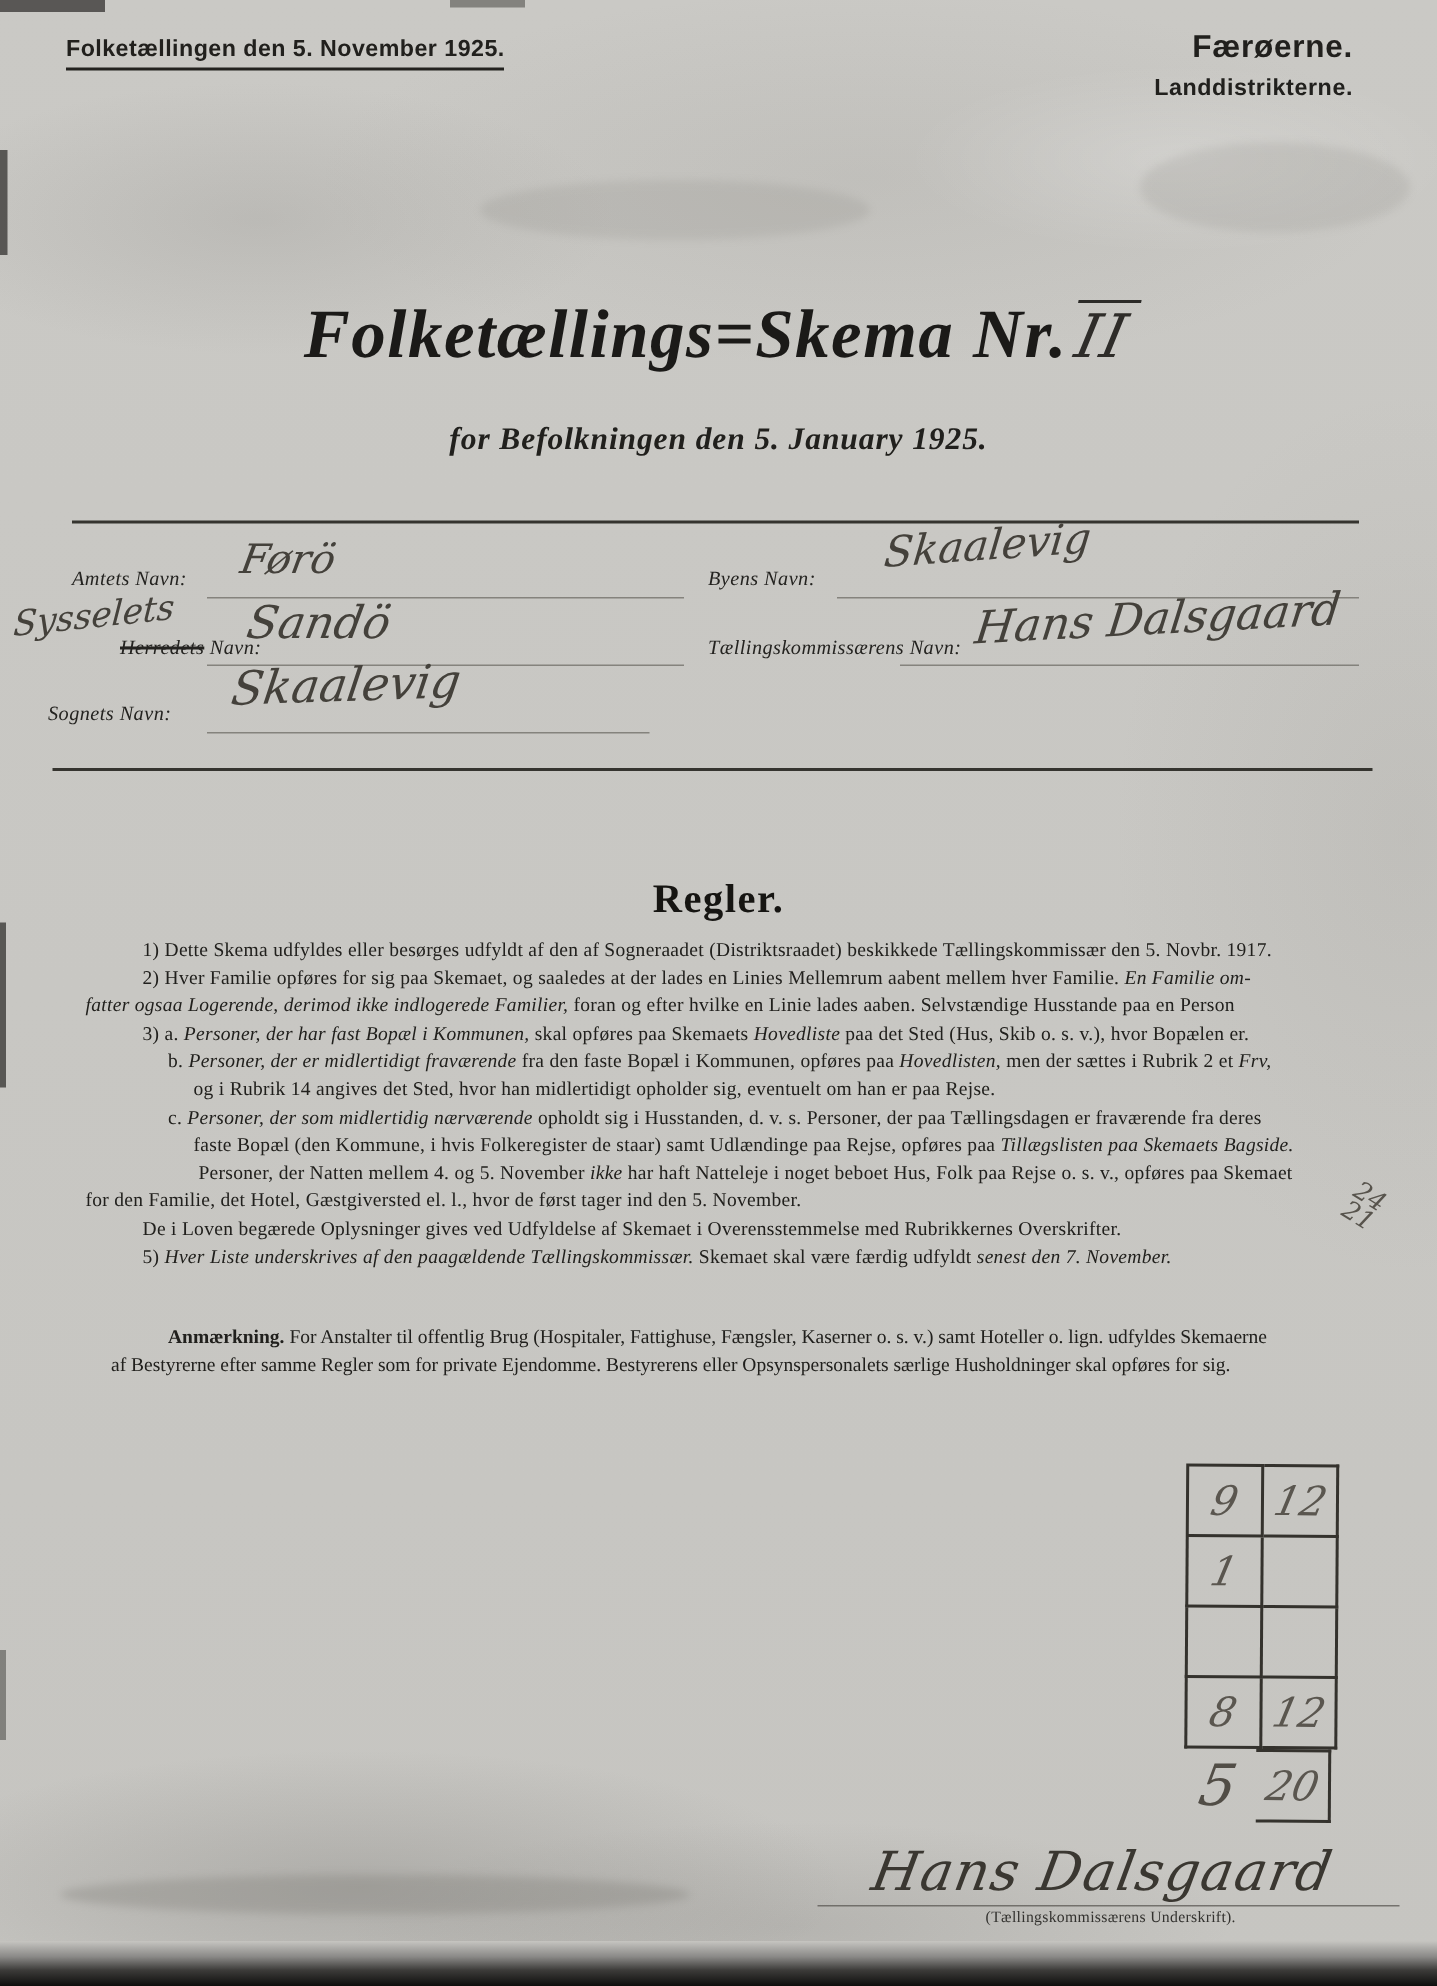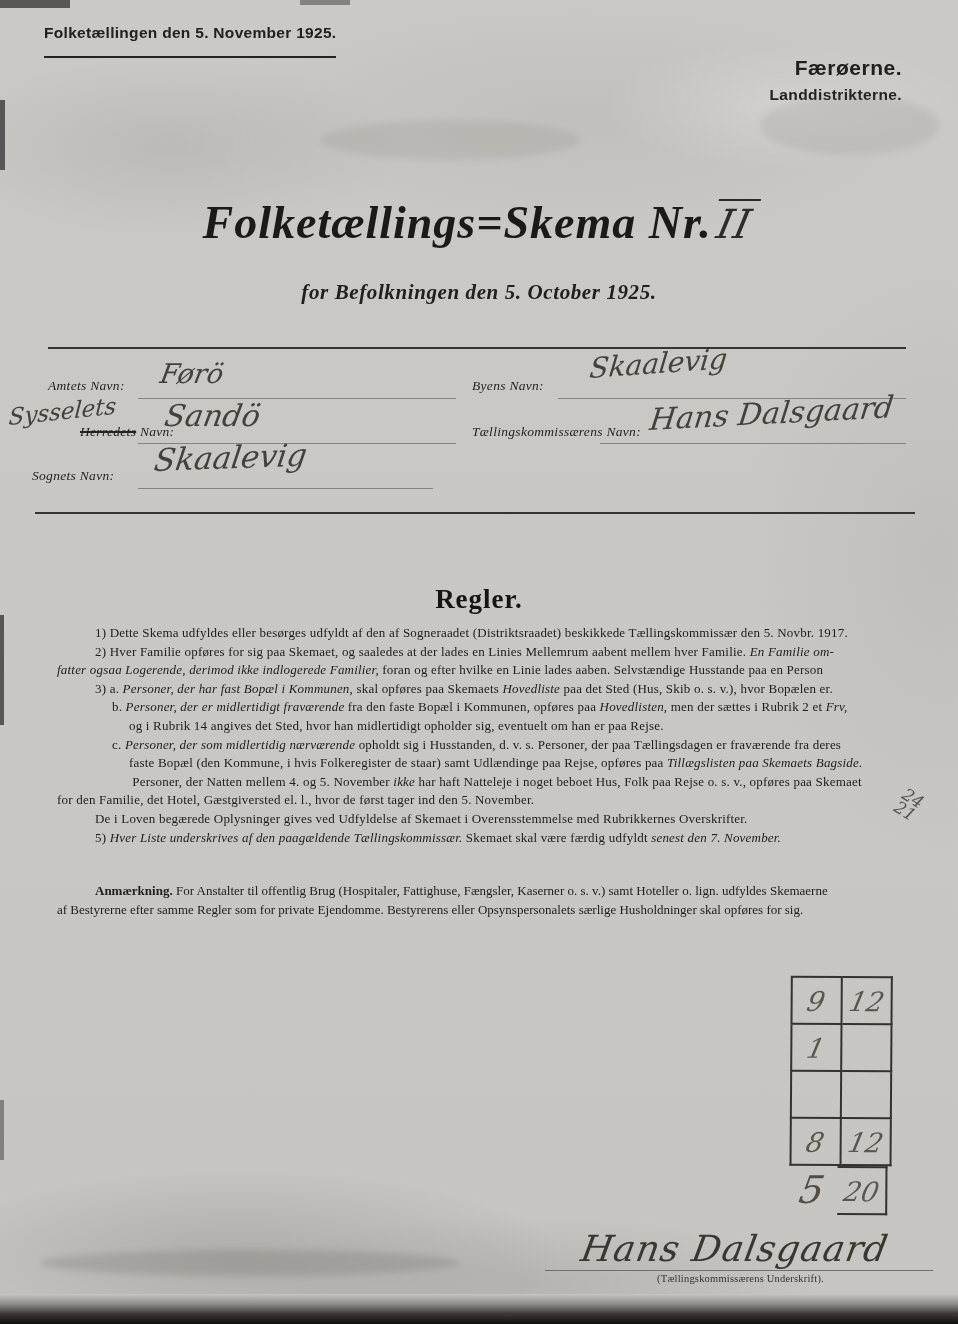--- a/index.html
+++ b/index.html
@@ -12,22 +12,22 @@
       radial-gradient(ellipse 520px 180px at 60% 9%, rgba(145,143,138,.16), transparent 70%),
       radial-gradient(ellipse 460px 130px at 25% 95%, rgba(110,108,104,.28), transparent 70%),
       radial-gradient(ellipse 280px 420px at 98% 42%, rgba(148,146,141,.16), transparent 70%),
       radial-gradient(ellipse 420px 100px at 55% 97%, rgba(120,118,114,.22), transparent 70%),
       linear-gradient(#cac9c5, #c6c5c1);
   }
   .abs{position:absolute;}
   
   .sans{font-family:"Liberation Sans", sans-serif;}
   .hdr-left{left:44px; top:24px; font-weight:bold; font-size:15.5px; letter-spacing:.3px;
-    border-bottom:2px solid #23221f; padding-bottom:14px; color:#21201d;}
-  .hdr-right{right:56px; top:20px; text-align:right; color:#21201d;margin-top:36px;}
+    border-bottom:2px solid #23221f; padding-bottom:3px; color:#21201d;}
+  .hdr-right{right:56px; top:20px; text-align:right; color:#21201d;}
   .hdr-right .l1{font-weight:bold; font-size:21px; letter-spacing:.5px;}
   .hdr-right .l2{font-weight:bold; font-size:15.5px; margin-top:6px; letter-spacing:.4px;}
   
   .title{left:0; right:0; top:196px; text-align:center; font-weight:bold; font-style:italic;
     font-size:46px; letter-spacing:1px; color:#1b1a18; white-space:nowrap;}
   .title .hw-num{font-family:"DejaVu Serif", serif; font-style:italic; font-weight:normal;
     font-size:40px; border-top:2px solid #2c2b28; padding:0 4px; margin-left:2px; color:#2e2c29;
     display:inline-block; transform:skewX(-12deg);}
   .subtitle{left:0; right:0; top:280px; text-align:center; font-weight:bold; font-style:italic;
     font-size:21px; letter-spacing:.6px; color:#21201d;}
@@ -39,21 +39,21 @@
   .fline{height:1px; background:rgba(110,108,102,.75);}
   .strike{text-decoration:line-through; text-decoration-thickness:2px;}
   
   .regler-h{left:0; right:0; top:584px; text-align:center; font-weight:bold; font-size:27px;
     letter-spacing:1px; color:#161512;}
   .rules{left:57px; top:624px; width:850px; font-size:13px; line-height:18.6px; color:#21201d;
     letter-spacing:.2px;}
   .rules .ln{white-space:nowrap;}
   .ind1{padding-left:38px;} .ind2{padding-left:55px;} .ind3{padding-left:72px;} .ind4{padding-left:30px;text-align:center;}
   .it{font-style:italic;} .bd{font-weight:bold;}
-  .remark{left:57px; top:881px; width:850px; font-size:13px; line-height:19px; color:#21201d;}
+  .remark{left:74px; top:881px; width:850px; font-size:13px; line-height:19px; color:#21201d;}
   
   .margin-note{right:38px; top:790px; font-family:"DejaVu Serif", serif; font-style:italic;
     color:#57534c; font-size:17px; transform:rotate(32deg); line-height:15px; text-align:center;}
   
   .tally{left:790px; top:976px; transform:rotate(.4deg);}
   .trow{display:flex;}
   .tcell{width:48px; height:45px; border:2px solid #34322d; border-top:none; text-align:center;}
   .trow.first .tcell{border-top:2px solid #34322d;}
   .tcell + .tcell{border-left:none;}
   .tcell .hwd{font-family:"DejaVu Serif", serif; font-style:italic; color:#5a564f; font-size:27px;
@@ -76,21 +76,21 @@
 
 <div class="page">
 
   <div class="abs sans hdr-left">Folketællingen den 5. November 1925.</div>
   <div class="abs sans hdr-right">
     <div class="l1">Færøerne.</div>
     <div class="l2">Landdistrikterne.</div>
   </div>
 
   <div class="abs title"><span>Folketællings=Skema Nr.</span><span class="hw-num">II</span></div>
-  <div class="abs subtitle">for Befolkningen den 5. October 1925.</div>
+  <div class="abs subtitle">for Befolkningen den 5. January 1925.</div>
 
   <div class="abs hr" style="left:48px; top:347px; width:858px;"></div>
 
   <div class="abs flabel" style="left:48px; top:378px;">Amtets Navn:</div>
   <div class="abs hand" style="left:158px; top:358px; font-size:27px;">Førö</div>
   <div class="abs fline" style="left:138px; top:398px; width:318px;"></div>
 
   <div class="abs flabel" style="left:472px; top:378px;">Byens Navn:</div>
   <div class="abs hand" style="left:588px; top:352px; font-size:28px; transform:rotate(-4deg) skewX(-10deg);">Skaalevig</div>
   <div class="abs fline" style="left:558px; top:398px; width:348px;"></div>

